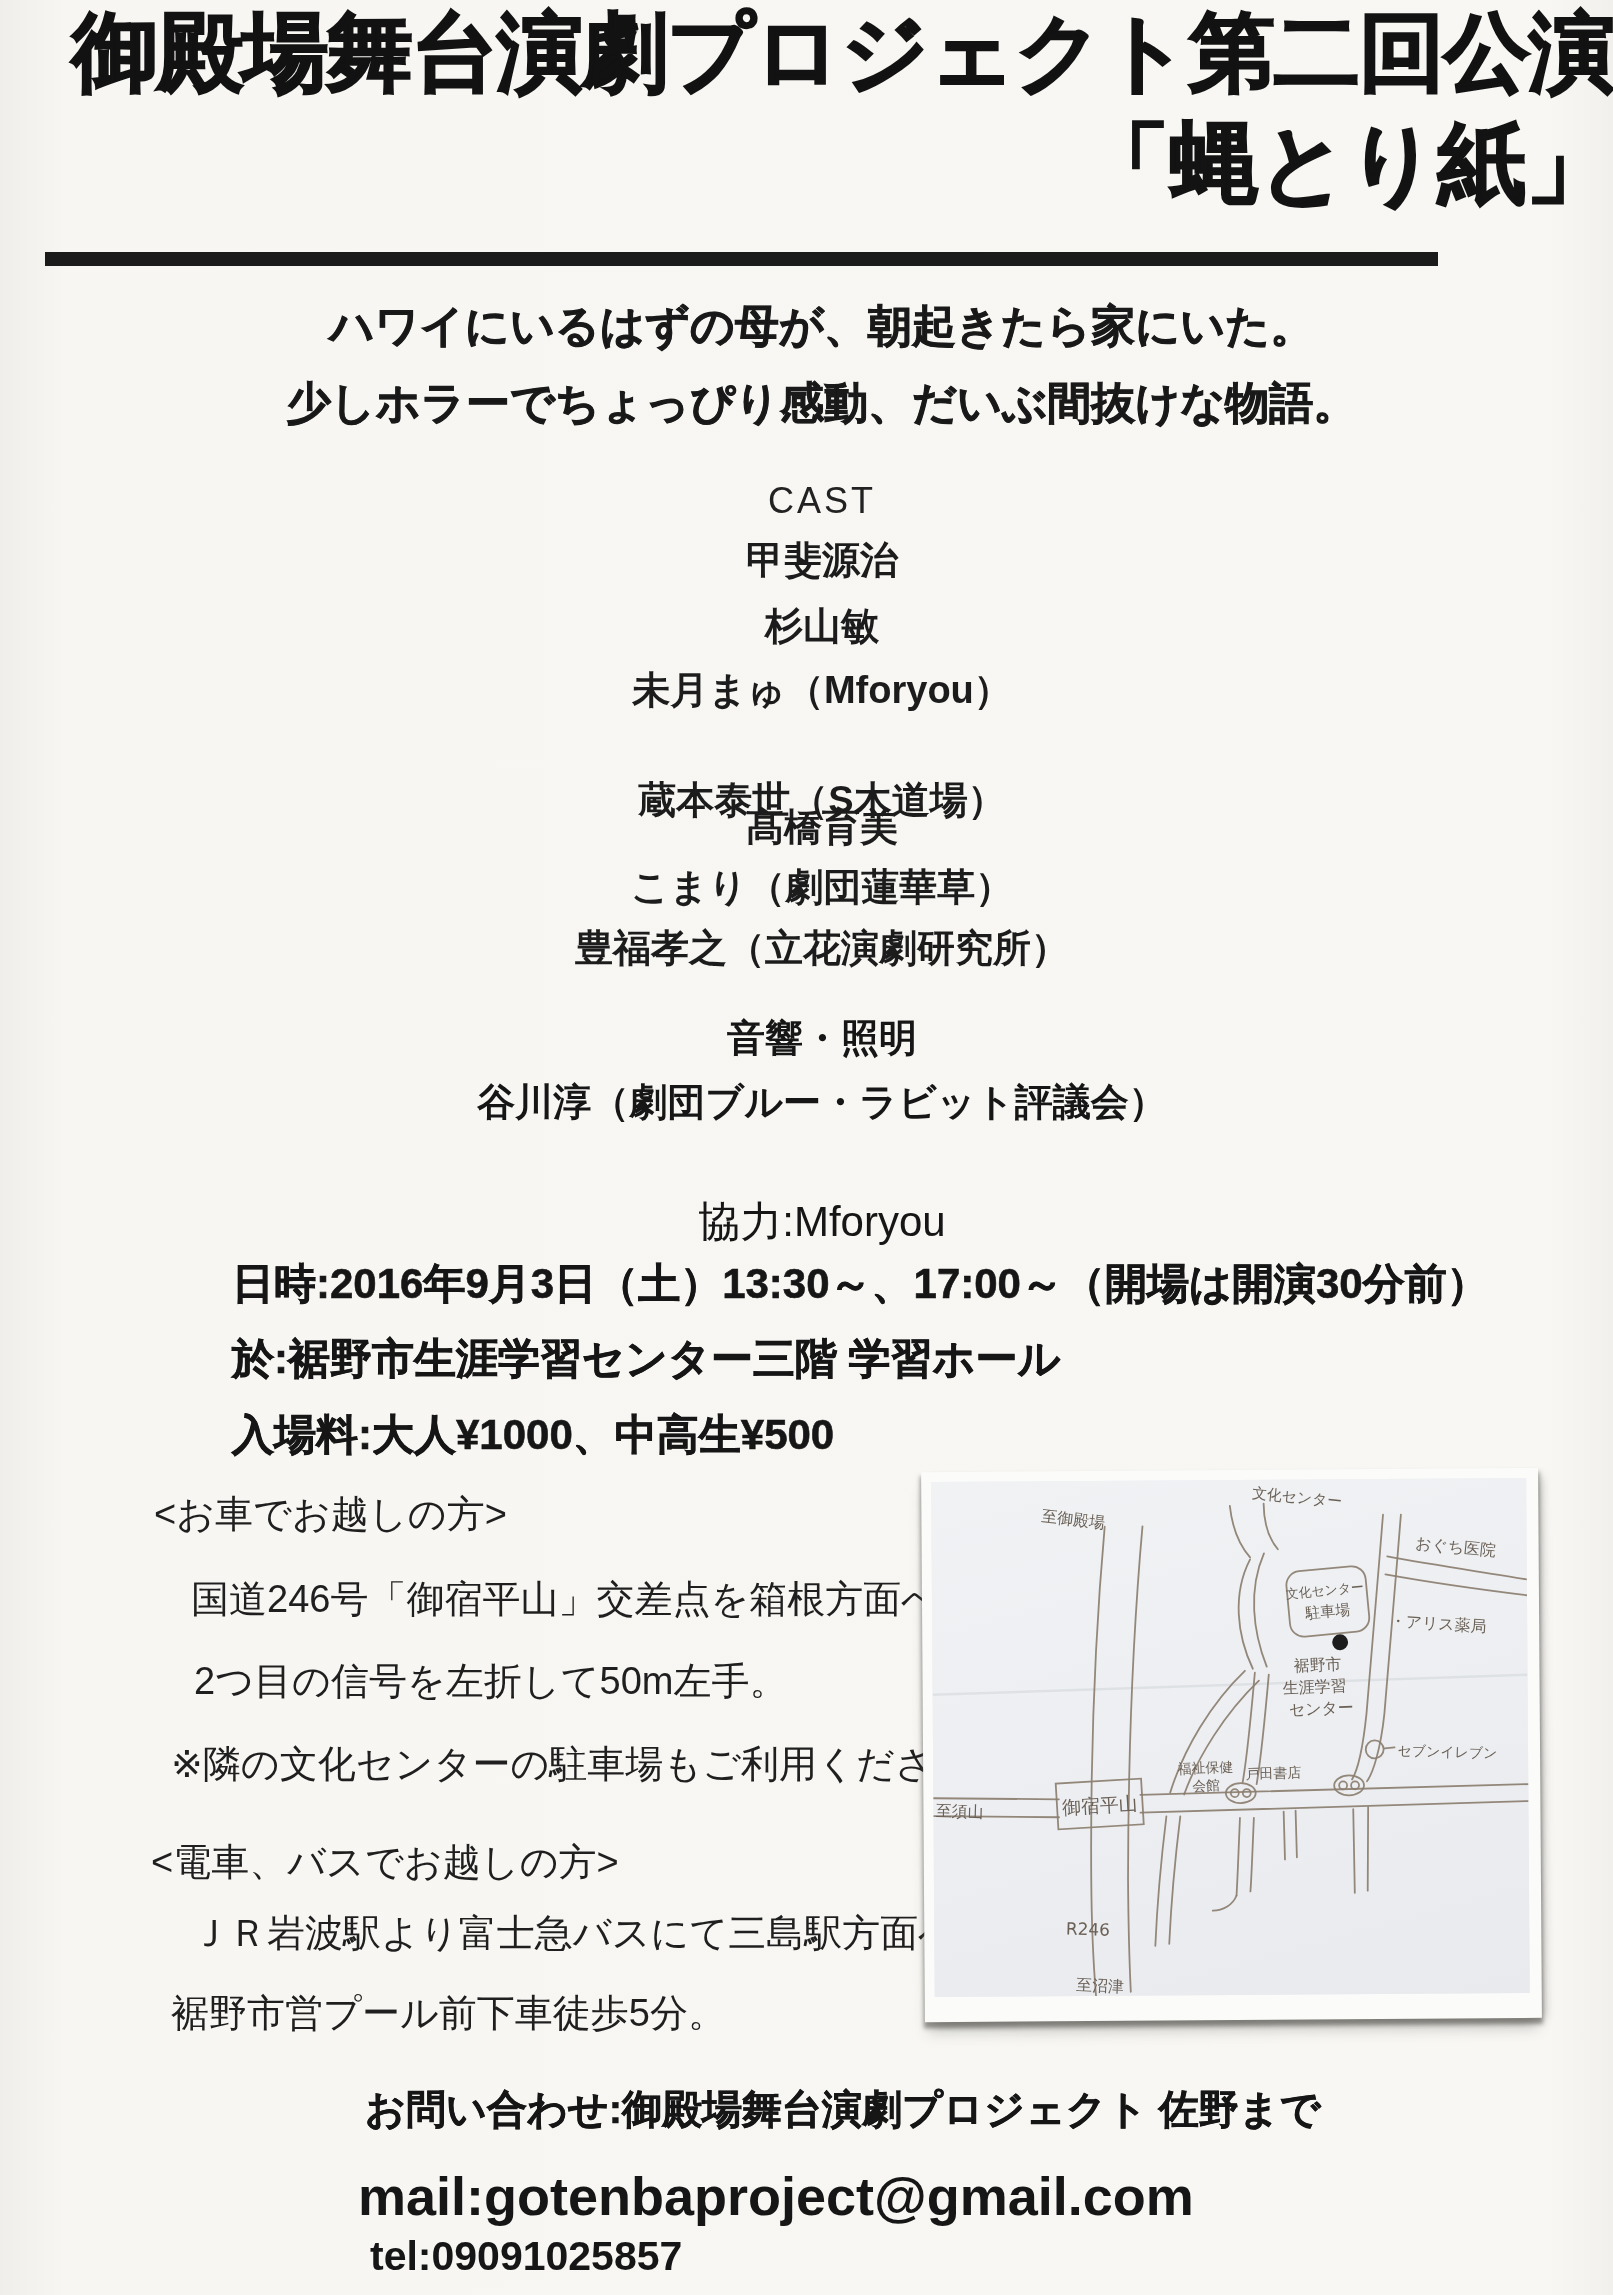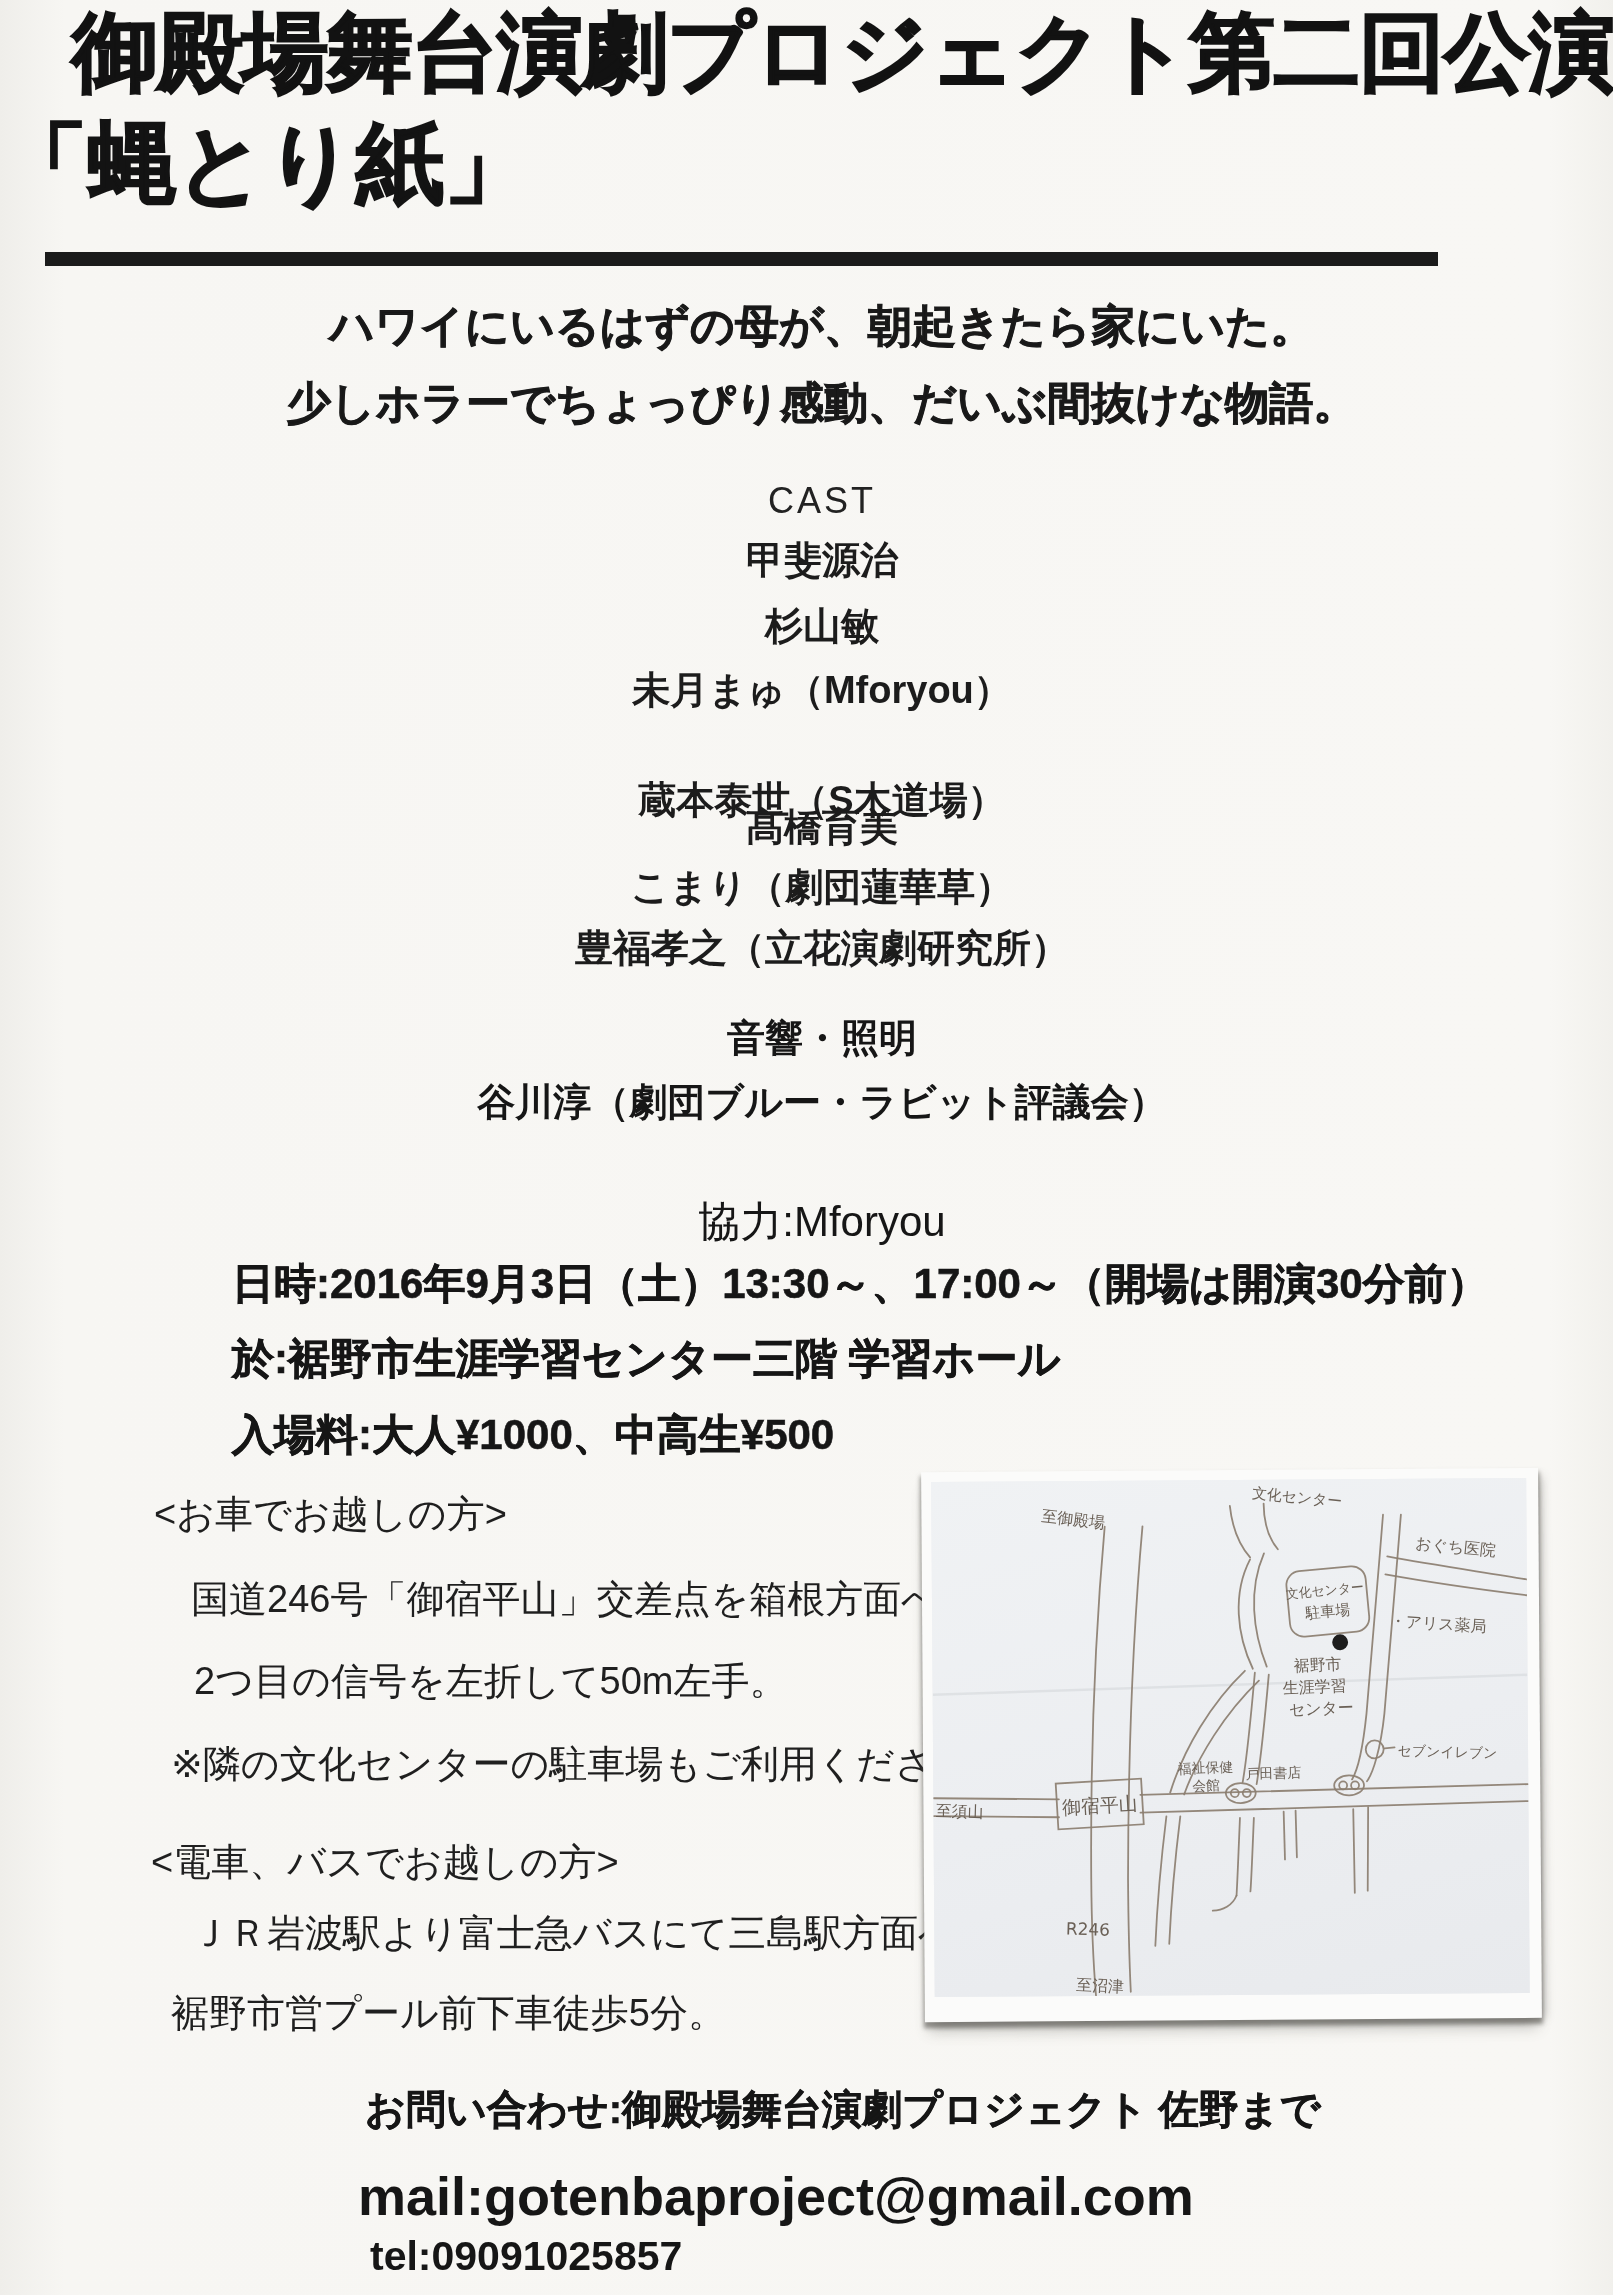--- a/index.html
+++ b/index.html
@@ -4,21 +4,21 @@
 <style>
   html,body{margin:0;padding:0;background:#e9e8e5;}
   .page{
     position:relative;width:1614px;height:2295px;margin:0 auto;overflow:hidden;
     background:linear-gradient(90deg,#efeeea 0%,#f7f6f3 4%,#f8f7f4 96%,#f1f0ec 100%);
     font-family:"Liberation Sans","DejaVu Sans",sans-serif;color:#161616;
   }
   .abs{position:absolute;white-space:nowrap;}
   .title1{top:6px;left:0;width:1614px;text-align:right;font-size:86px;font-weight:900;
           letter-spacing:-1px;color:#121212;-webkit-text-stroke:2px #121212;line-height:1.08;}
-  .title2{top:94px;left:0;width:1614px;text-align:left;font-size:88px;font-weight:900;
+  .title2{top:94px;left:0;width:1614px;text-align:right;font-size:88px;font-weight:900;
           color:#131313;-webkit-text-stroke:2px #131313;line-height:1.6;}
   .rule{top:252px;left:45px;width:1393px;height:14px;background:#1b1b1b;}
   .centercol{left:30px;width:1584px;text-align:center;}
   .tag{font-size:44px;font-weight:700;-webkit-text-stroke:0.8px #1a1a1a;}
   .tag1{top:297px;} .tag2{top:374px;}
   .casthead{top:480px;font-size:36px;font-weight:500;letter-spacing:3px;color:#222;}
   .member{font-size:38px;font-weight:600;color:#1c1c1c;}
   .m0{top:535px;} .m1{top:601px;} .m2{top:665px;} .m3{top:734px;margin-top:41px;}
   .m4{top:802px;} .m5{top:862px;} .m6{top:923px;}
   .staffhead{top:1013px;font-size:38px;font-weight:600;}

